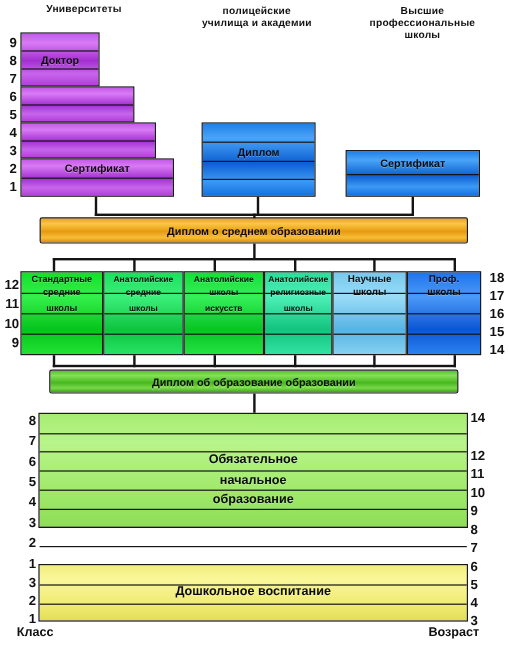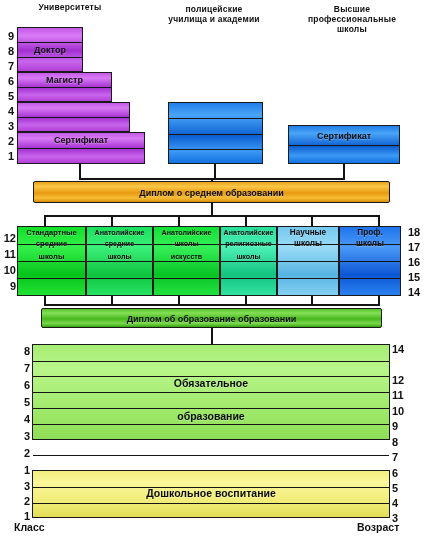--- a/index.html
+++ b/index.html
@@ -96,36 +96,36 @@
 <div class="num l" style="left:0;top:151px;width:14px;">1</div>
 
 <div class="block g-purple" style="left:17px;top:27px;width:66px;height:45px;">
   <div class="rowline" style="top:14px;"></div>
   <div class="rowline" style="top:29px;"></div>
   <div class="blocklabel" style="top:17px;font-size:9px;">Доктор</div>
 </div>
 
 <div class="block g-purple" style="left:17px;top:72px;width:95px;height:30px;">
   <div class="rowline" style="top:14px;"></div>
-  <div class="blocklabel" style="top:2px;font-size:9px;">Магистр</div>
 </div>
 
 <div class="block g-purple" style="left:17px;top:102px;width:113px;height:30px;">
   <div class="rowline" style="top:14px;"></div>
 </div>
 
 <div class="block g-purple" style="left:17px;top:132px;width:128px;height:32px;">
   <div class="rowline" style="top:15px;"></div>
   <div class="blocklabel" style="top:2px;font-size:9px;">Сертификат</div>
 </div>
 
 <div class="block g-blue" style="left:168px;top:102px;width:95px;height:62px;">
   <div class="rowline" style="top:15px;"></div>
   <div class="rowline" style="top:31px;"></div>
   <div class="rowline" style="top:46px;"></div>
+  <div class="blocklabel" style="top:19px;font-size:9px;">Диплом</div>
 </div>
 
 <div class="block g-blue" style="left:288px;top:125px;width:112px;height:39px;">
   <div class="rowline" style="top:19px;"></div>
   <div class="blocklabel" style="top:5px;font-size:9px;">Сертификат</div>
 </div>
 
 <div class="conn" style="left:79px;top:164px;width:2px;height:16px;"></div>
 <div class="conn" style="left:214px;top:164px;width:2px;height:16px;"></div>
 <div class="conn" style="left:343px;top:164px;width:2px;height:16px;"></div>
@@ -242,20 +242,21 @@
 
 <div class="block g-lgreen" style="left:32px;top:344px;width:358px;height:96px;">
   <div class="rowline" style="top:15.7px;"></div>
   <div class="rowline" style="top:31.4px;"></div>
   <div class="rowline" style="top:47.1px;"></div>
   <div class="rowline" style="top:62.8px;"></div>
   <div class="rowline" style="top:78.5px;"></div>
   <div class="rowline" style="top:94.2px;"></div>
   <div class="rowline" style="top:109.9px;"></div>
   <div class="blocklabel" style="top:32px;font-size:10.5px;line-height:12px;">Обязательное</div>
+  <div class="blocklabel" style="top:49px;font-size:10.5px;line-height:12px;">начальное</div>
   <div class="blocklabel" style="top:65px;font-size:10.5px;line-height:12px;">образование</div>
 </div>
 
 <div class="num l" style="left:14px;top:481px;width:16px;">3</div>
 <div class="num l" style="left:14px;top:496px;width:16px;">2</div>
 <div class="num l" style="left:14px;top:511px;width:16px;">1</div>
 
 <div class="num r" style="left:392px;top:468px;width:20px;">6</div>
 <div class="num r" style="left:392px;top:483px;width:20px;">5</div>
 <div class="num r" style="left:392px;top:498px;width:20px;">4</div>

